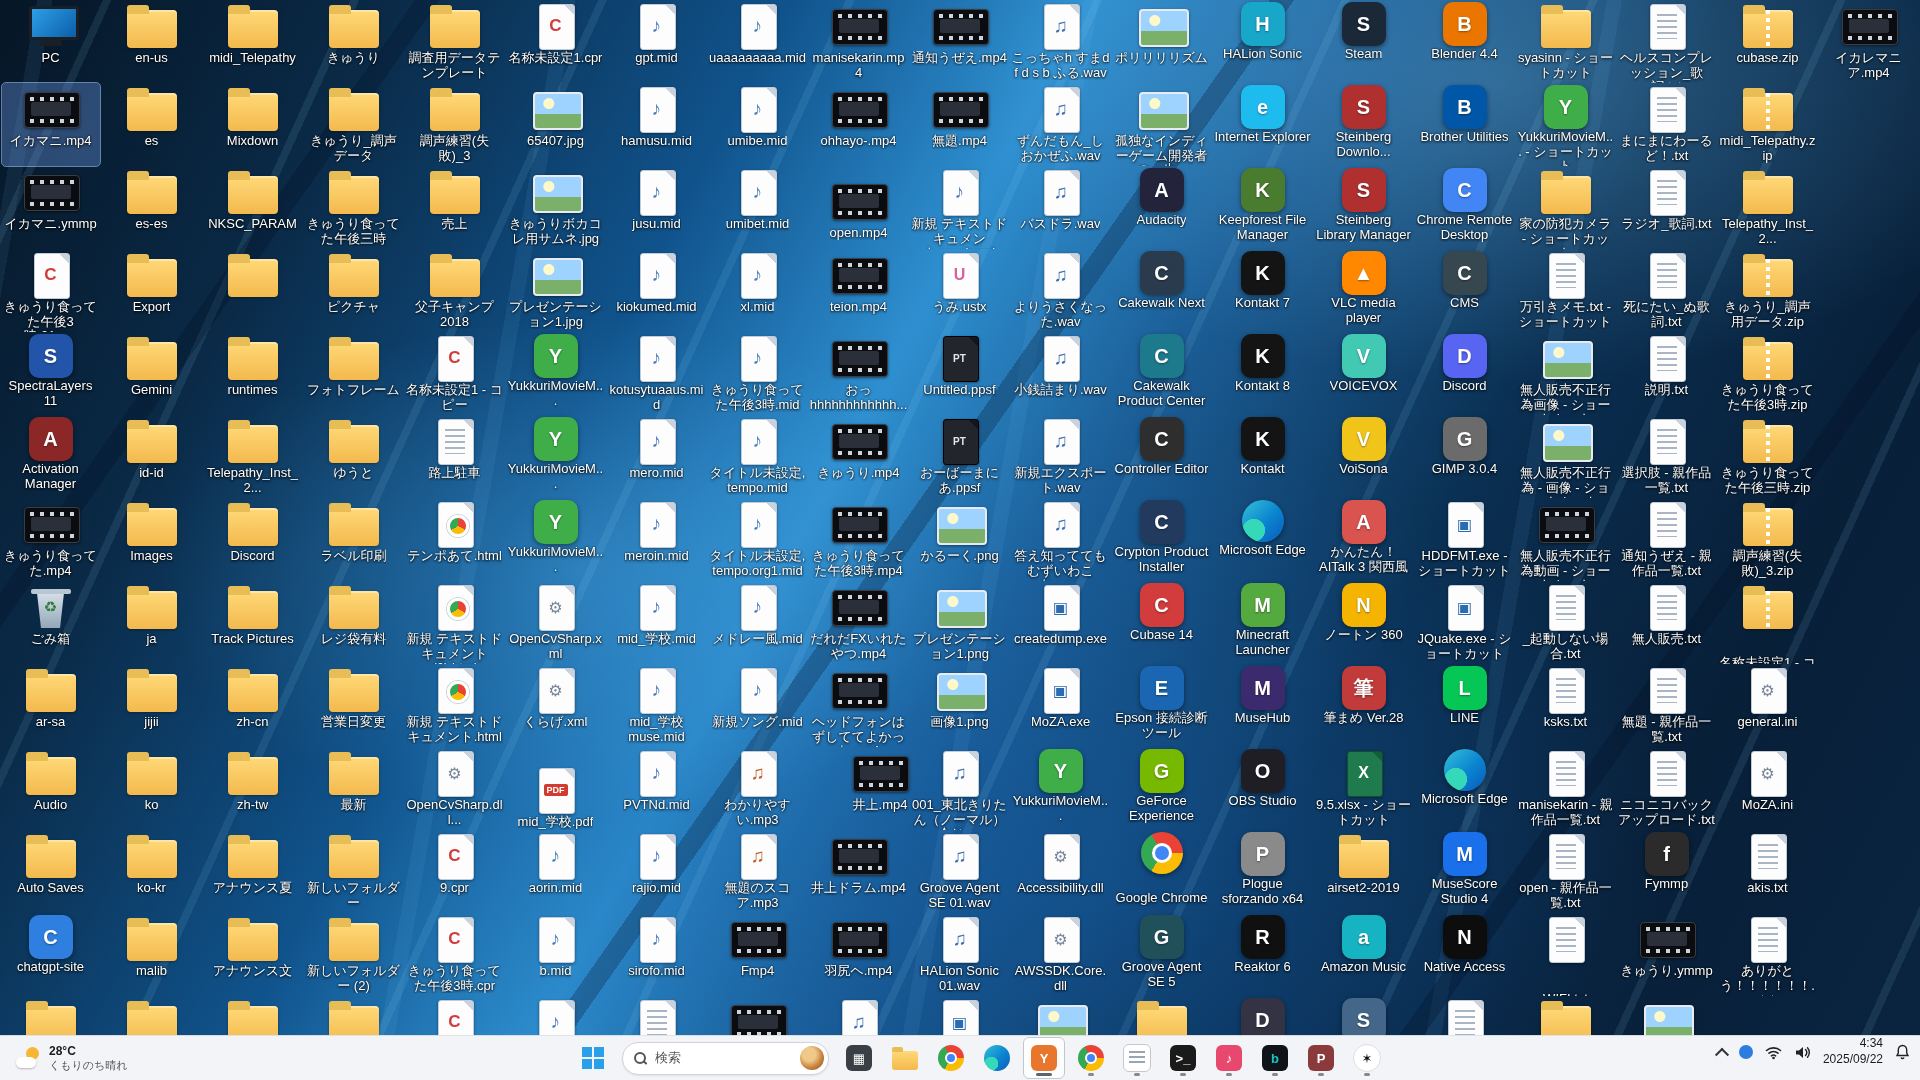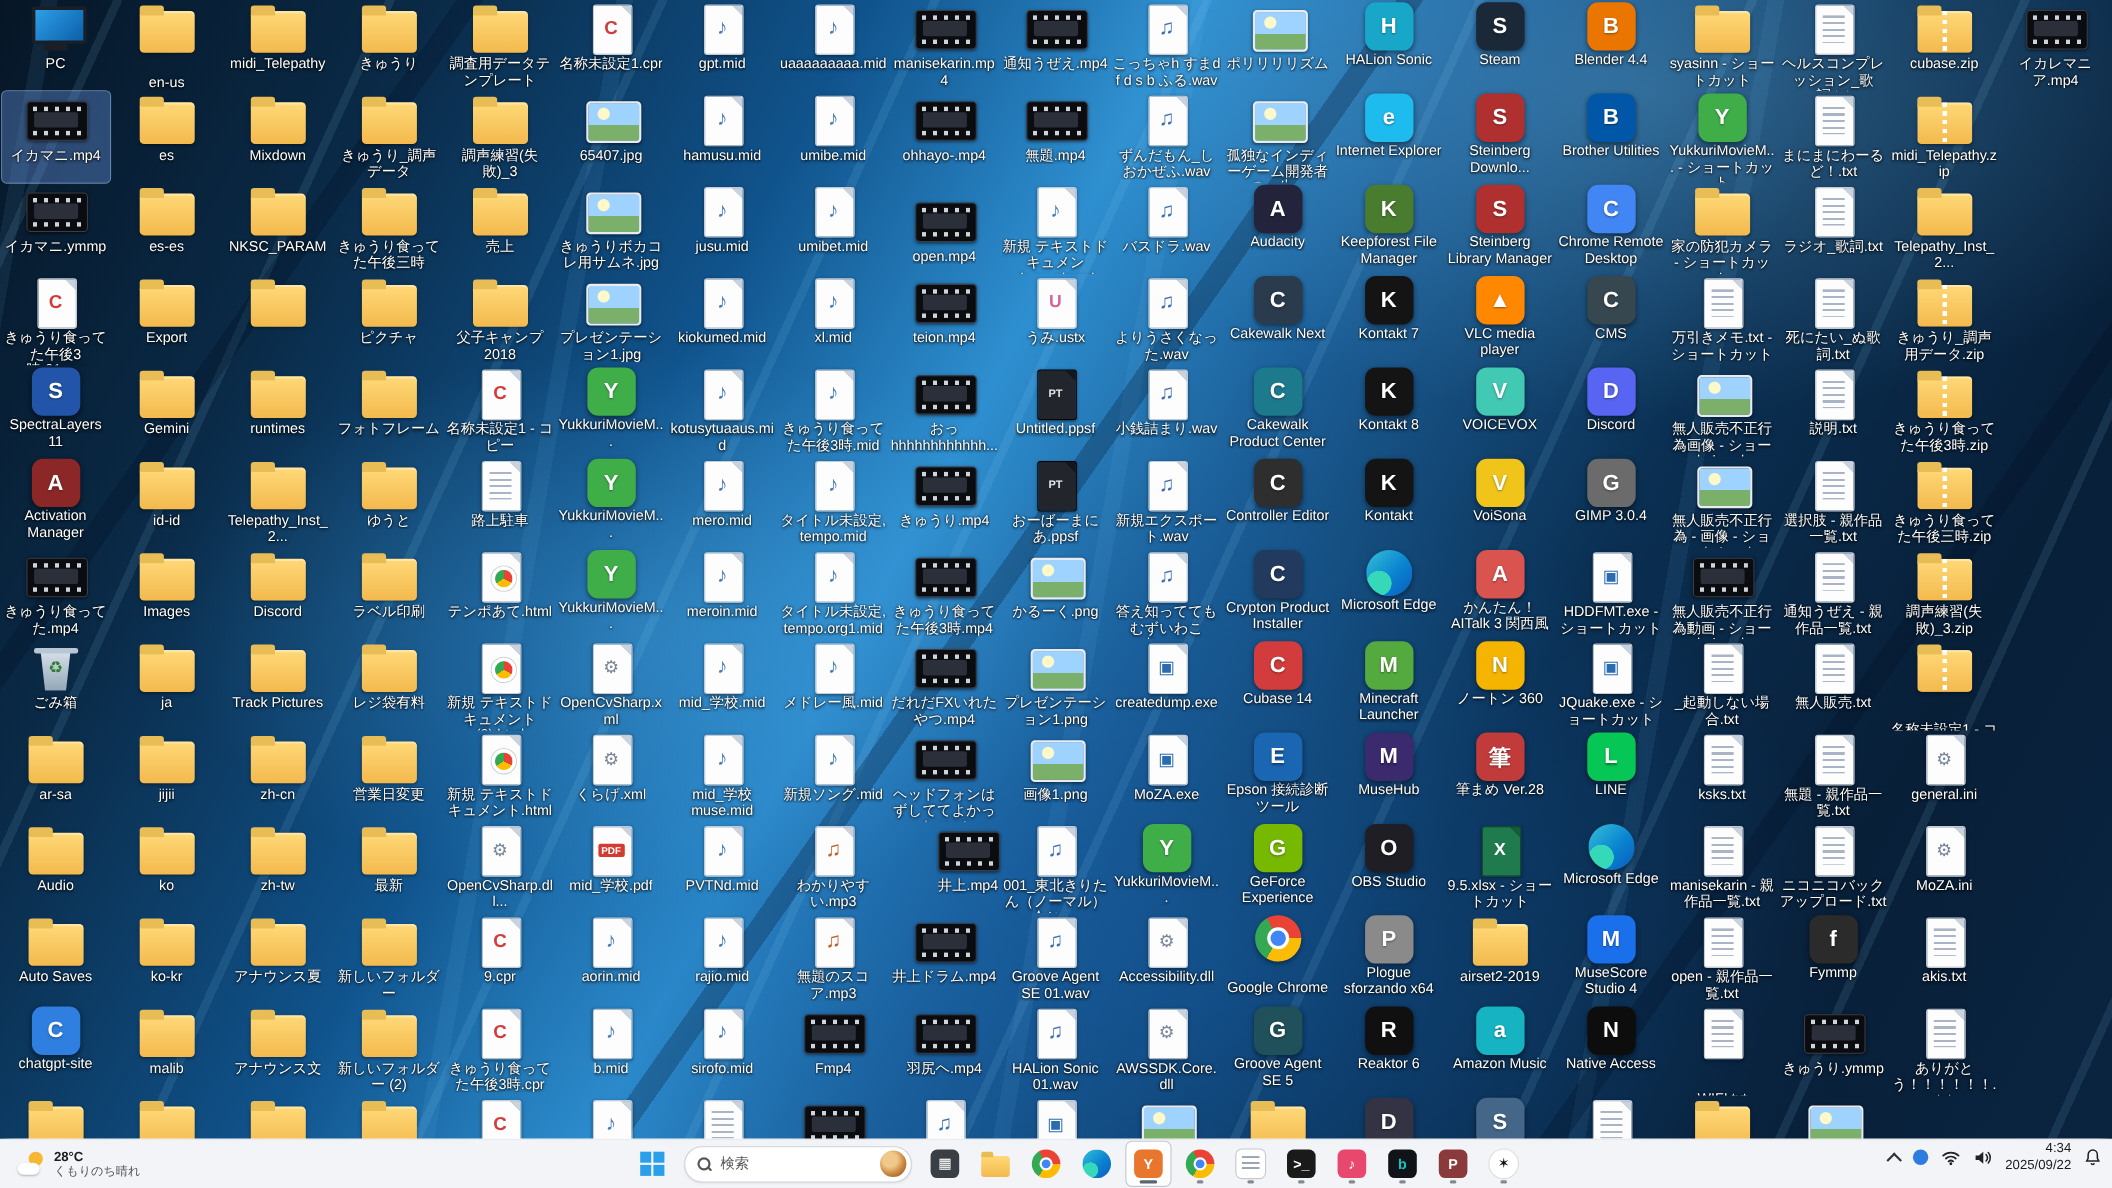--- a/index.html
+++ b/index.html
@@ -152,21 +152,21 @@
 </head>
 <body>
 
 <div class="desktop">
   <div class="wallpaper"></div>
   <div class="icon-grid">
       <div class="desk-icon" style="grid-area: 1 / 1;">
         <div class="art k-pc"></div>
         <div class="lab">PC</div>
       </div>
-      <div class="desk-icon" style="grid-area: 1 / 2; justify-content: space-between;">
+      <div class="desk-icon" style="grid-area: 1 / 2;">
         <div class="art k-folder"></div>
         <div class="lab">en-us</div>
       </div>
       <div class="desk-icon" style="grid-area: 1 / 3;">
         <div class="art k-folder"></div>
         <div class="lab">midi_Telepathy</div>
       </div>
       <div class="desk-icon" style="grid-area: 1 / 4;">
         <div class="art k-folder"></div>
         <div class="lab">きゅうり</div>
@@ -976,21 +976,21 @@
       <div class="desk-icon" style="grid-area: 10 / 4;">
         <div class="art k-folder"></div>
         <div class="lab">最新</div>
       </div>
       <div class="desk-icon" style="grid-area: 10 / 5;">
         <div class="art k-code">
           <span class="glyph">⚙</span>
         </div>
         <div class="lab">OpenCvSharp.dll...</div>
       </div>
-      <div class="desk-icon" style="grid-area: 10 / 6;">
+      <div class="desk-icon" style="grid-area: 10 / 6; justify-content: flex-end;">
         <div class="art k-pdf">
           <span class="glyph">PDF</span>
         </div>
         <div class="lab">mid_学校.pdf</div>
       </div>
       <div class="desk-icon" style="grid-area: 10 / 7;">
         <div class="art k-midi">
           <span class="glyph">♪</span>
         </div>
         <div class="lab">PVTNd.mid</div>

